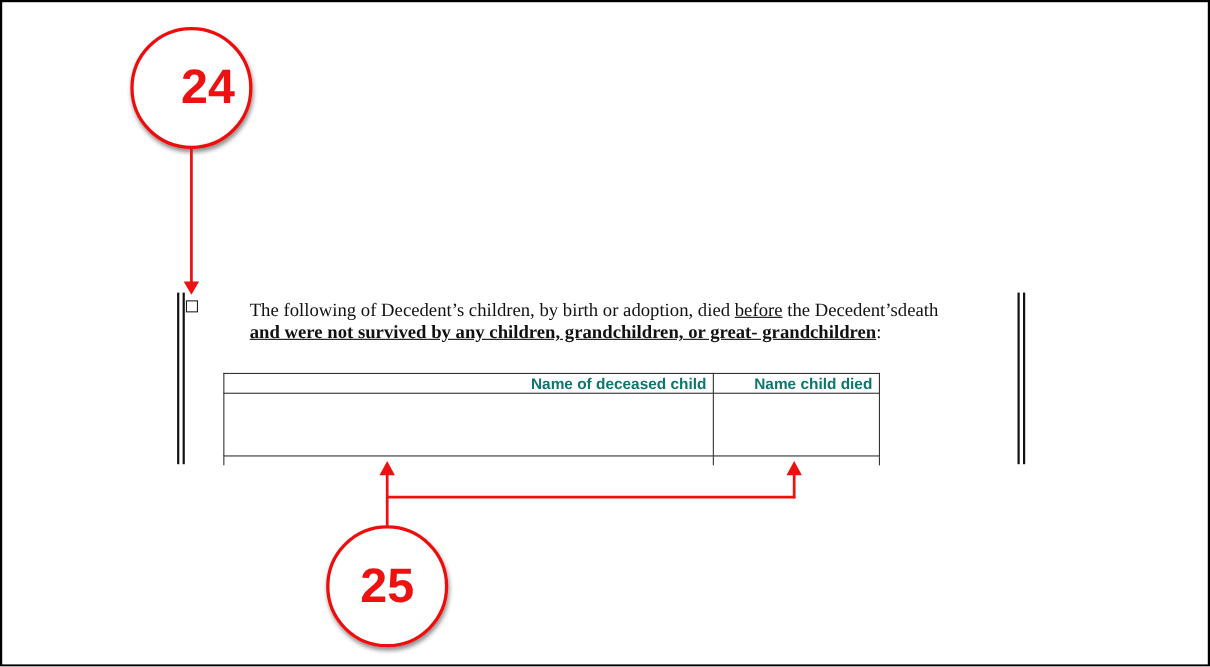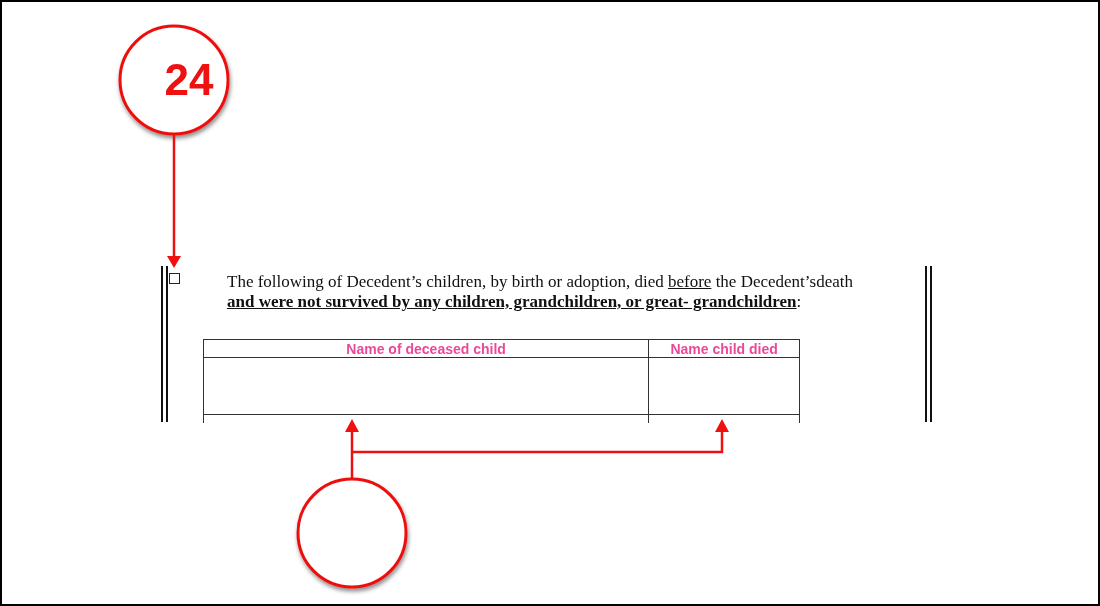--- a/index.html
+++ b/index.html
@@ -44,24 +44,24 @@
     .tbl {
       position: absolute;
       left: 201px; top: 337px;
       width: 597px;
       border-collapse: collapse;
       font-family: "Liberation Sans", sans-serif;
     }
     .tbl .hdr-cell {
       font-weight: bold;
       font-size: 14px;
-      color: #ec4899;
+      color: #0f766e;
       padding: 1px 6px 0 6px;
       height: 17px;
-      text-align: center;
+      text-align: right;
     }
     .tbl td, .tbl th {
       border: 1px solid #333;
       box-sizing: border-box;
     }
     .tbl .col1 { width: 446px; }
     .tbl .col2 { width: 151px; }
     .tbl .body-cell { height: 57px; }
     .tbl .stub-cell { height: 8px; border-bottom: none; }
     svg.annot { position: absolute; left: 0; top: 0; }
@@ -125,14 +125,15 @@
       <circle cx="350" cy="531" r="54" fill="#fff" stroke="#ee1111" stroke-width="3" filter="url(#sh)"></circle>
       <line x1="350" y1="476" x2="350" y2="428" stroke="#ee1111" stroke-width="2.5"></line>
       <line x1="349" y1="450" x2="721" y2="450" stroke="#ee1111" stroke-width="2.5"></line>
       <line x1="720" y1="451" x2="720" y2="428" stroke="#ee1111" stroke-width="2.5"></line>
       <polygon points="343,430 357,430 350,417" fill="#ee1111"></polygon>
       <polygon points="713,430 727,430 720,417" fill="#ee1111"></polygon>
     </g>
   </svg>
 
   <div class="badge-label" style="left:132px; top:23px;">24</div>
+  <div class="badge-label" style="left:295px; top:476px;">25</div>
 
 </div>
 
 </body></html>

